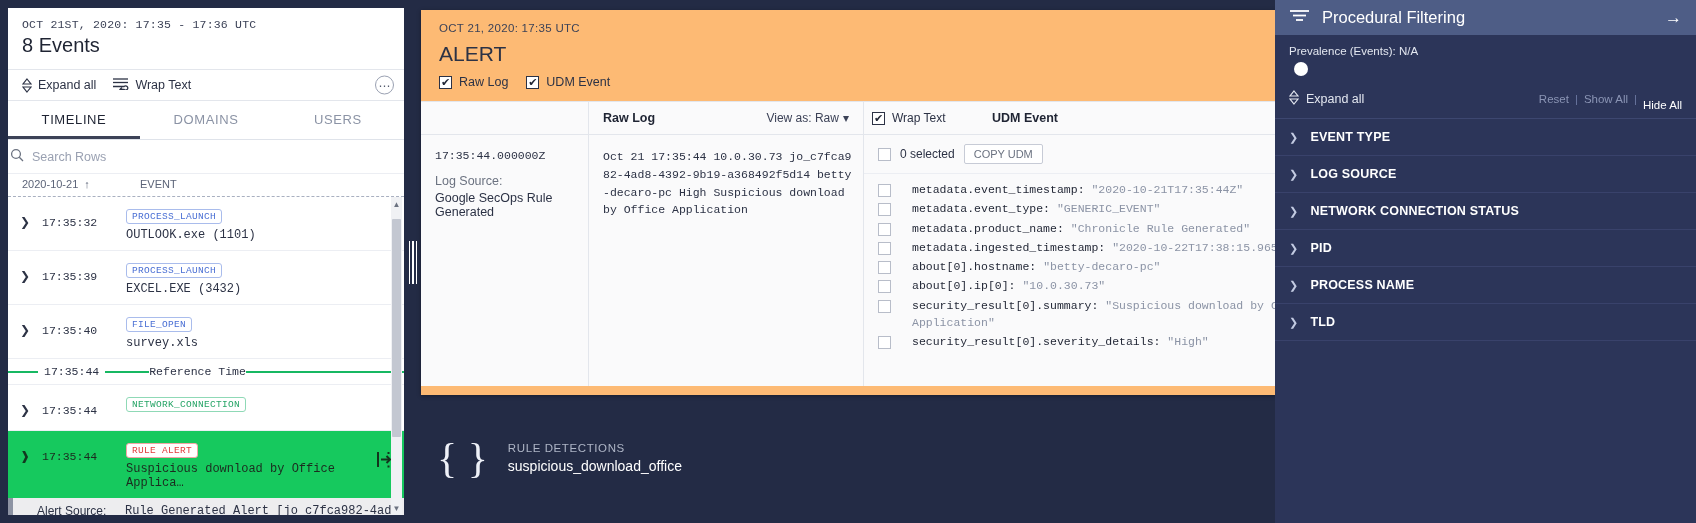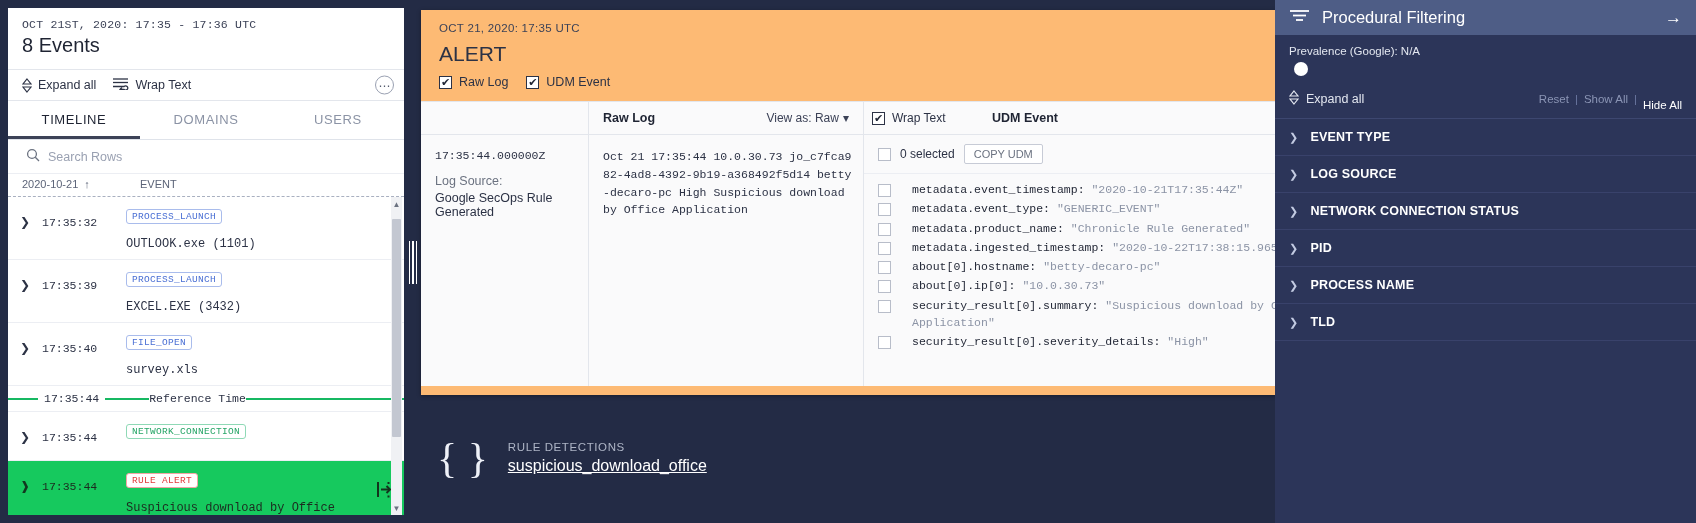--- a/index.html
+++ b/index.html
@@ -40,42 +40,42 @@
 
   .lp-tabs { display:flex; border-bottom:1px solid #dfe3ea; }
   .lp-tab {
     flex:1; text-align:center; padding:11px 0 9px 0;
     font-size:13px; letter-spacing:0.6px; color:#8b93a5; cursor:pointer;
   }
   .lp-tab.active { color:#1f2433; border-bottom:3px solid #3c4257; font-weight:400; }
 
   .lp-search {
     display:flex; align-items:center; gap:8px;
-    padding:8px 18px; border-bottom:1px solid #eceef3;
+    padding:8px 2px; border-bottom:1px solid #eceef3;
     font-size:12.5px; color:#9aa1b2;
   }
   .lp-colhead {
     display:flex; align-items:center; padding:4px 14px 6px 14px;
     font-size:11px; color:#5c6478; border-bottom:1px dashed #a9b0c0;
   }
   .lp-colhead .c1 { width:118px; display:flex; align-items:center; gap:6px;}
   .lp-colhead .c2 { }
 
   .lp-rows { flex:1; overflow:hidden; position:relative; }
   .ev-row {
     display:flex; align-items:flex-start; padding:8px 0 8px 0;
     border-bottom:1px solid #eceef3; position:relative; min-height:46px;
   }
   .ev-caret { width:34px; text-align:center; padding-top:10px; font-size:12px; color:#2c3245; cursor:pointer;}
   .ev-time { width:84px; font-family:"Liberation Mono", monospace; font-size:11.5px; color:#2c3245; padding-top:11px;}
   .ev-main { flex:1; padding-right:8px; }
   .chip {
     display:inline-block; border:1px solid; border-radius:3px;
     padding:1px 5px; font-family:"Liberation Mono", monospace;
-    font-size:9.5px; letter-spacing:0.3px; margin-bottom:13px;
+    font-size:9.5px; letter-spacing:0.3px; margin-bottom:4px;
   }
   .chip.blue { color:#4a6fd4; border-color:#a9bcec; }
   .chip.green { color:#27a567; border-color:#8fd9b6; }
   .chip.red { color:#e23b3b; border-color:#f3a5a5; background:#fff; }
   .ev-label { font-family:"Liberation Mono", monospace; font-size:12px; color:#2c3245; }
 
   .ref-row {
     display:flex; align-items:center; height:26px; position:relative;
     border-bottom:1px solid #eceef3;
   }
@@ -157,21 +157,21 @@
   .udm-chk { width:13px;height:13px;border:1.5px solid #b8bdc9;background:#fff;flex:0 0 auto;margin-top:3px;cursor:pointer;}
   .udm-txt { font-family:"Liberation Mono", monospace; font-size:11.5px; line-height:1.5; color:#1f2433; }
   .udm-txt .val { color:#8b93a5; }
 
   
   #rule-detections {
     position:absolute; left:437px; top:437px; display:flex; align-items:center; gap:20px;
   }
   .brace { font-size:42px; color:#eef1f8; font-family:"Liberation Serif", serif; line-height:1; }
   .rd-k { font-size:11.5px; color:#aeb5c6; letter-spacing:.6px; }
-  .rd-v { font-size:16px; color:#ffffff; text-decoration:underline; margin-top:4px; cursor:pointer;}
+  .rd-v { font-size:14px; color:#ffffff; margin-top:4px; cursor:pointer;}
 
   
   .bg-tick {
     position:absolute; font-family:"Liberation Mono", monospace;
     font-size:10.5px; color:#cfd5e2;
   }
 
   
   #filter-panel {
     position:absolute; right:0; top:0; width:421px; height:523px;
@@ -459,21 +459,21 @@
           <line x1="1" y1="3" x2="20" y2="3" stroke="#fff" stroke-width="1.8"></line>
           <line x1="4" y1="7.5" x2="17" y2="7.5" stroke="#fff" stroke-width="1.8"></line>
           <line x1="7" y1="12" x2="14" y2="12" stroke="#fff" stroke-width="1.8"></line>
         </svg>
     </span>
     <span class="fp-title">Procedural Filtering</span>
     <span class="fp-arrow">→</span>
   </div>
 
   <div class="fp-prev">
-    <div>Prevalence (Google): N/A</div>
+    <div>Prevalence (Events): N/A</div>
     <div class="fp-knob"></div>
   </div>
 
   <div class="fp-sub">
     <div class="fp-expand">
       <span>
         <svg width="10" height="15" viewBox="0 0 10 15">
             <path d="M5 1 L9 6 L1 6 Z" fill="none" stroke="#e3e7f0" stroke-width="1.2"></path>
             <path d="M5 14 L9 9 L1 9 Z" fill="none" stroke="#e3e7f0" stroke-width="1.2"></path>
           </svg>

